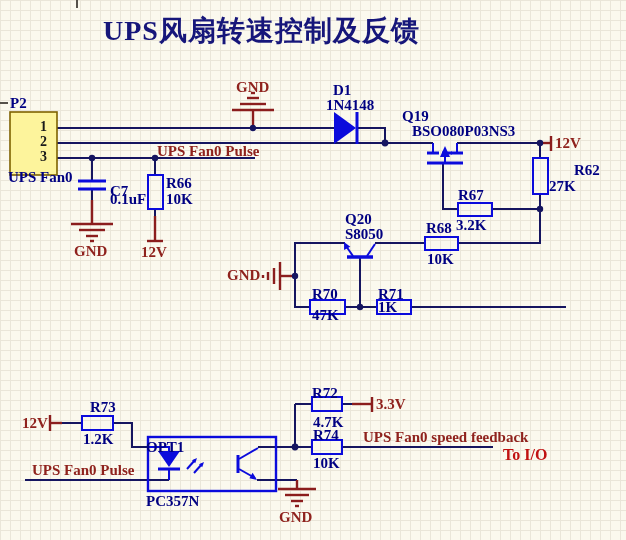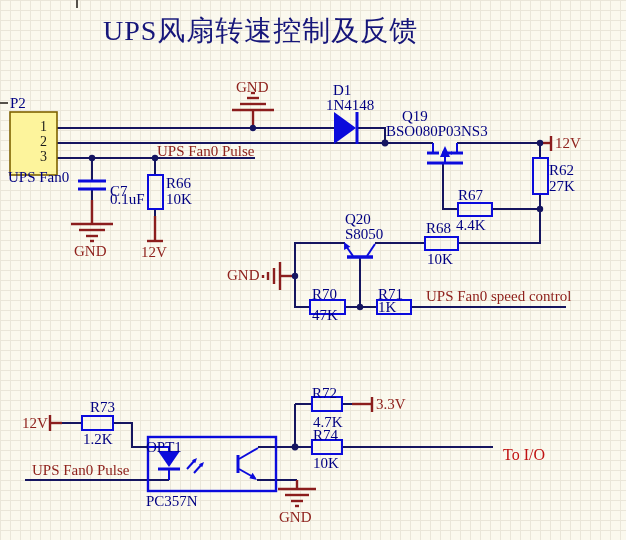--- a/index.html
+++ b/index.html
@@ -6,21 +6,21 @@
   #sheet{
     position:relative;width:626px;height:540px;overflow:hidden;
     background-color:#fbf9ee;
     background-image:
       linear-gradient(#eae6d9 1px, transparent 1px),
       linear-gradient(90deg,#eae6d9 1px, transparent 1px);
     background-size:10px 10px;
     font-family:"Liberation Serif","DejaVu Serif",serif;
   }
   #schem{position:absolute;left:0;top:0;}
-  .t{position:absolute;font-size:15px;line-height:1.05;color:#000082;white-space:nowrap;}
+  .t{position:absolute;font-size:15px;line-height:1.05;color:#000082;white-space:nowrap;font-weight:bold;}
   .red{color:#8f221d;}
   .pin{color:#1a1a1a;font-size:14px;width:14px;text-align:right;}
   .big{font-size:28px;color:#16167a;letter-spacing:1px;}
   .toio{color:#c01212;font-size:16px;}
   .wm{font-size:18px;color:#c6c6c6;text-shadow:1px 1px 0 #ffffff;font-family:"DejaVu Sans",sans-serif;}
 </style>
 </head>
 <body>
 
 <div id="sheet">
@@ -200,44 +200,44 @@
   <div class="t" style="left:110px;top:184px">C7</div>
   <div class="t" style="left:110px;top:192px">0.1uF</div>
   <div class="t red" style="left:74px;top:244px">GND</div>
   <div class="t" style="left:166px;top:176px">R66</div>
   <div class="t" style="left:166px;top:192px">10K</div>
   <div class="t red" style="left:141px;top:245px">12V</div>
   <div class="t red" style="left:236px;top:80px">GND</div>
   <div class="t" style="left:333px;top:83px">D1</div>
   <div class="t" style="left:326px;top:98px">1N4148</div>
   <div class="t" style="left:402px;top:109px">Q19</div>
-  <div class="t" style="left:386px;top:124px">BSO080P03NS3</div>
+  <div class="t" style="left:412px;top:124px">BSO080P03NS3</div>
   <div class="t red" style="left:555px;top:136px">12V</div>
-  <div class="t" style="left:549px;top:163px">R62</div>
+  <div class="t" style="left:574px;top:163px">R62</div>
   <div class="t" style="left:549px;top:179px">27K</div>
   <div class="t" style="left:458px;top:188px">R67</div>
-  <div class="t" style="left:456px;top:218px">4.4K</div>
+  <div class="t" style="left:456px;top:218px">3.2K</div>
   <div class="t" style="left:426px;top:221px">R68</div>
   <div class="t" style="left:427px;top:252px">10K</div>
   <div class="t" style="left:345px;top:212px">Q20</div>
   <div class="t" style="left:345px;top:227px">S8050</div>
   <div class="t red" style="left:227px;top:268px">GND</div>
   <div class="t" style="left:312px;top:287px">R70</div>
   <div class="t" style="left:312px;top:308px">47K</div>
   <div class="t" style="left:378px;top:287px">R71</div>
   <div class="t" style="left:378px;top:300px">1K</div>
-  <div class="t red" style="left:426px;top:289px">UPS Fan0 speed control</div>
 
   <div class="t red" style="left:22px;top:416px">12V</div>
   <div class="t" style="left:90px;top:400px">R73</div>
   <div class="t" style="left:83px;top:432px">1.2K</div>
   <div class="t" style="left:146px;top:440px">OPT1</div>
   <div class="t" style="left:146px;top:494px">PC357N</div>
   <div class="t red" style="left:32px;top:463px">UPS Fan0 Pulse</div>
   <div class="t" style="left:312px;top:386px">R72</div>
   <div class="t" style="left:313px;top:415px">4.7K</div>
   <div class="t" style="left:313px;top:428px">R74</div>
   <div class="t" style="left:313px;top:456px">10K</div>
   <div class="t red" style="left:376px;top:397px">3.3V</div>
+  <div class="t red" style="left:363px;top:430px">UPS Fan0 speed feedback</div>
   <div class="t toio" style="left:503px;top:447px">To I/O</div>
   <div class="t red" style="left:279px;top:510px">GND</div>
 
 </div>
 
 </body></html>

